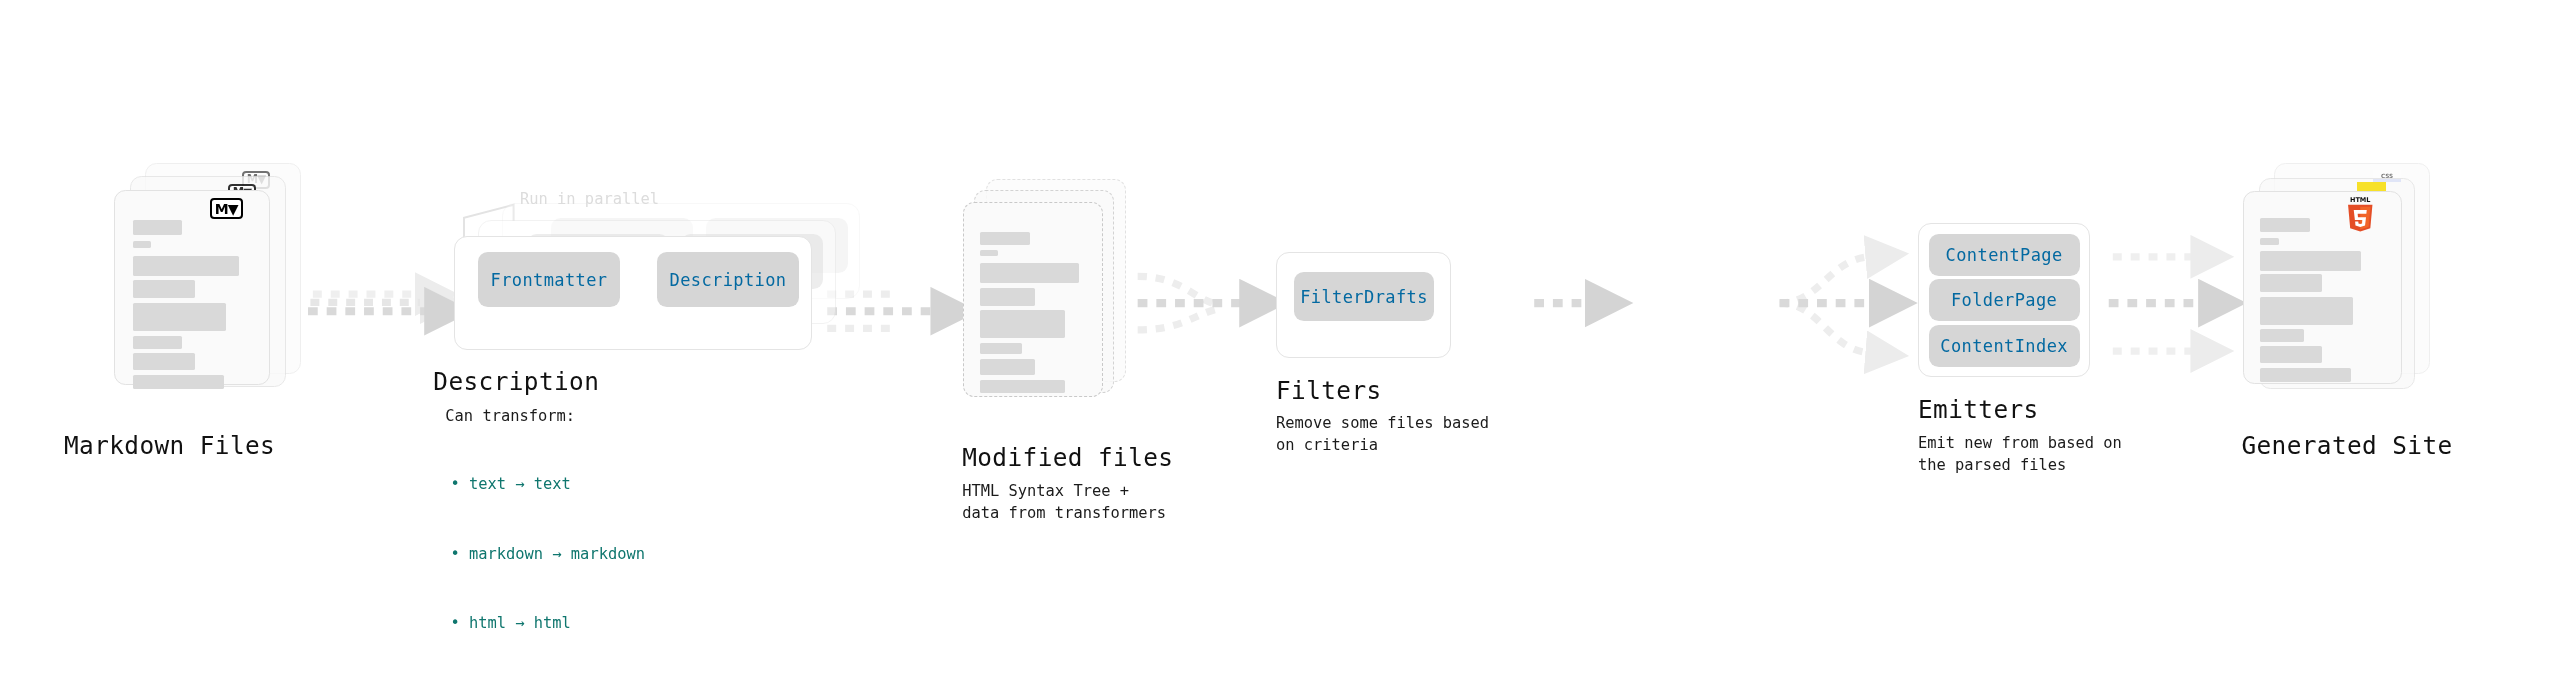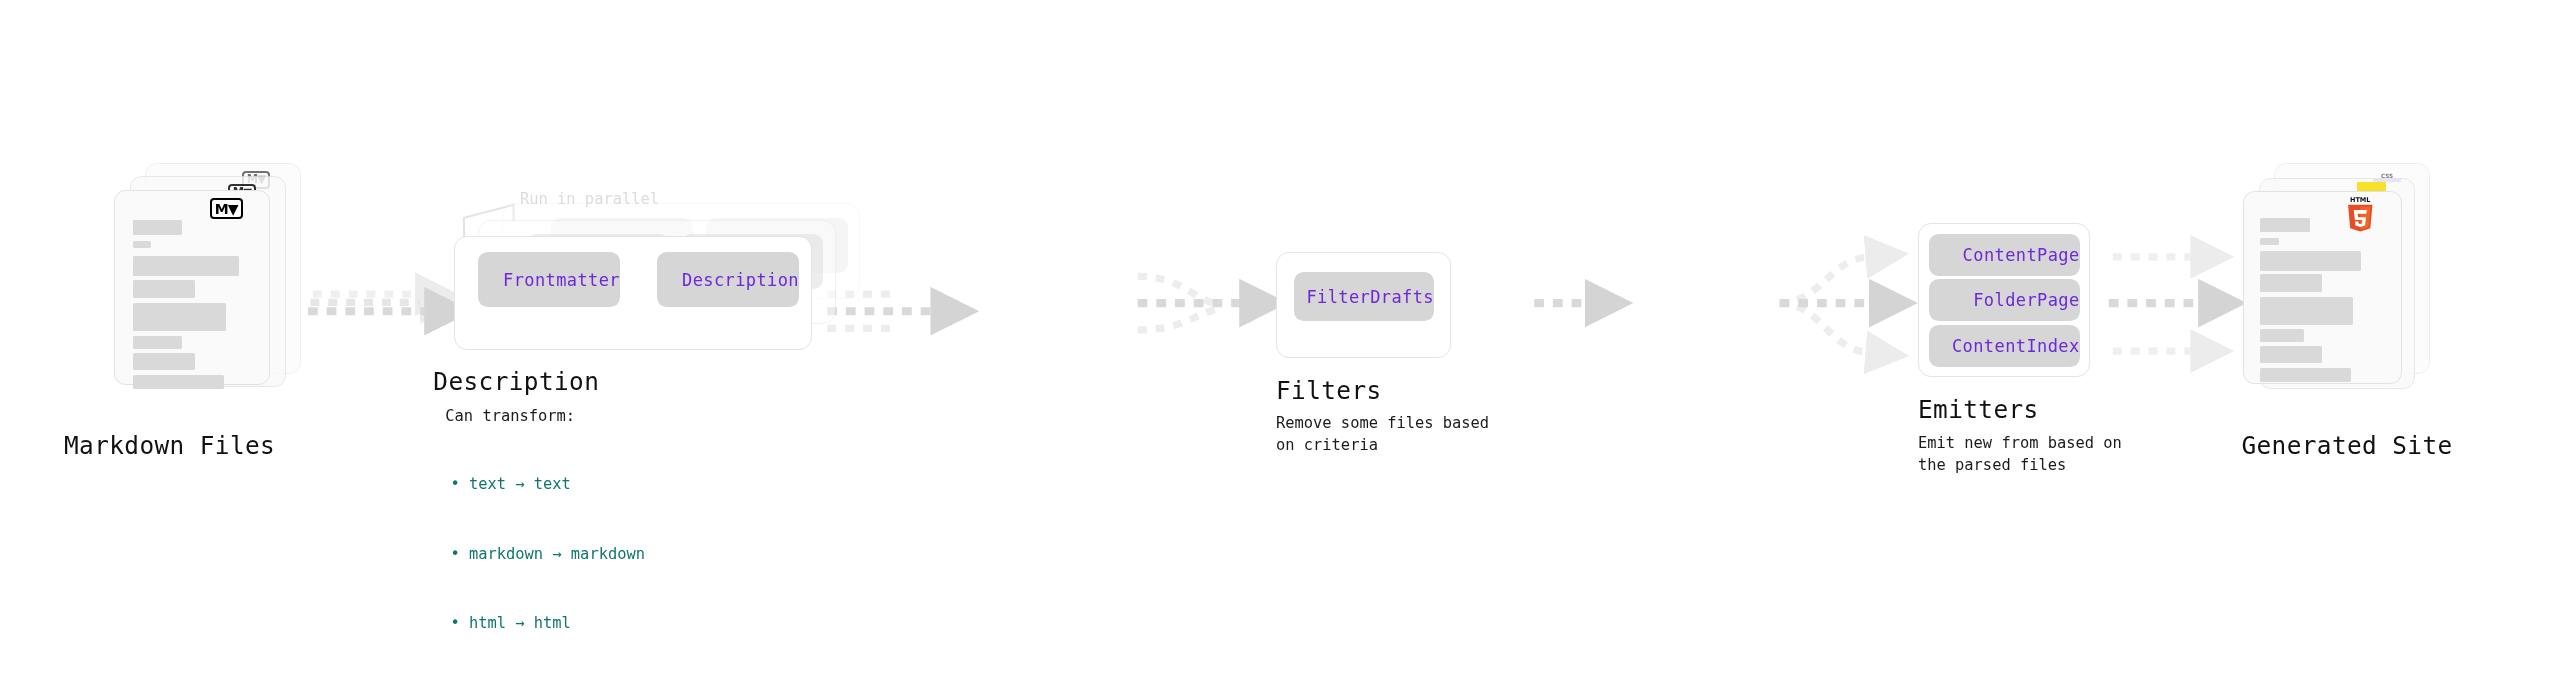--- a/index.html
+++ b/index.html
@@ -84,22 +84,22 @@
   }
   .pbox.ghost2 { opacity: 0.45; }
   .pbox.ghost3 { opacity: 0.25; }
 
   .pill {
     position: absolute;
     background: #d6d6d6;
     border-radius: 9.8px;
     display: flex;
     align-items: center;
-    justify-content: flex-end;
-    color: #6d28d9;
+    justify-content: center;
+    color: #0369a1;
     font-size: 17px;
     letter-spacing: 0.4px;
     white-space: nowrap;
   }
   .pill.ghost2 { opacity: 0.45; }
   .pill.ghost3 { opacity: 0.25; }
 
   
   .title {
     position: absolute;
@@ -257,20 +257,41 @@
 
     <div class="subtitle" style="left:-5.7px; top:218px;margin-left:12px;">Can transform:</div>
 
     <div class="bullets" style="left:11.4px; top:240px;">
       <div>• text → text</div>
       <div>• markdown → markdown</div>
       <div>• html → html</div>
     </div>
   </div>
 
+  <div class="node" style="left:963px; top:179px;">
+    <div class="doc-stack" style="width:187px;height:244px;">
+      <div class="doc-card dashed l3" style="left:23px; top:0px;  width:140px; height:203px;"></div>
+      <div class="doc-card dashed l2" style="left:11.4px; top:10.6px; width:140px; height:203px;"></div>
+      <div class="doc-card dashed l1" style="left:0px;  top:23px; width:140px; height:195px;">
+        <div class="skel" style="left:16.3px; top:29px; width:50px; height:13px;"></div>
+        <div class="skel" style="left:16.3px; top:47px; width:18px; height:5.7px;"></div>
+        <div class="skel" style="left:16.3px; top:60px; width:99px; height:19.5px;"></div>
+        <div class="skel" style="left:16.3px; top:85px; width:55px; height:18px;"></div>
+        <div class="skel" style="left:16.3px; top:107px; width:85px; height:28px;"></div>
+        <div class="skel" style="left:16.3px; top:140px; width:42px; height:11.4px;"></div>
+        <div class="skel" style="left:16.3px; top:156px; width:55px; height:16.3px;"></div>
+        <div class="skel" style="left:16.3px; top:177px; width:85px; height:13px;"></div>
+      </div>
+    </div>
+
+    <div class="title" style="left:-0.8px; top:264px;">Modified files</div>
+
+    <div class="subtitle" style="left:-0.8px; top:301px;">HTML Syntax Tree +
+data from transformers</div>
+  </div>
 
   <div class="node" style="left:1276px; top:252px;">
     <div class="pbox" style="left:0px; top:0px; width:175px; height:106px;"></div>
     <div class="pill" style="left:18px; top:20.3px; width:140px; height:49px;">
       <span>FilterDrafts</span>
     </div>
 
     <div class="title" style="left:0px; top:124px;">Filters</div>
 
     <div class="subtitle" style="left:0px; top:160px;">Remove some files based

